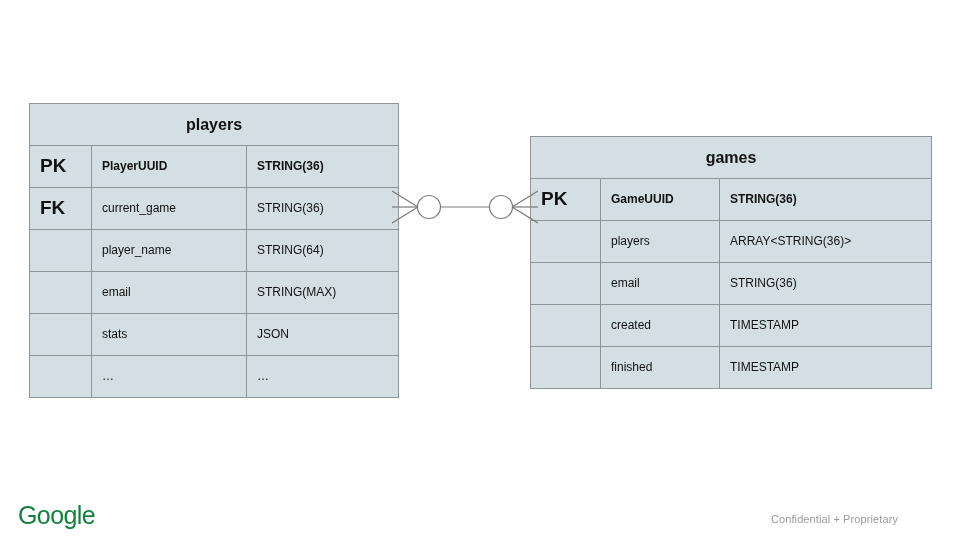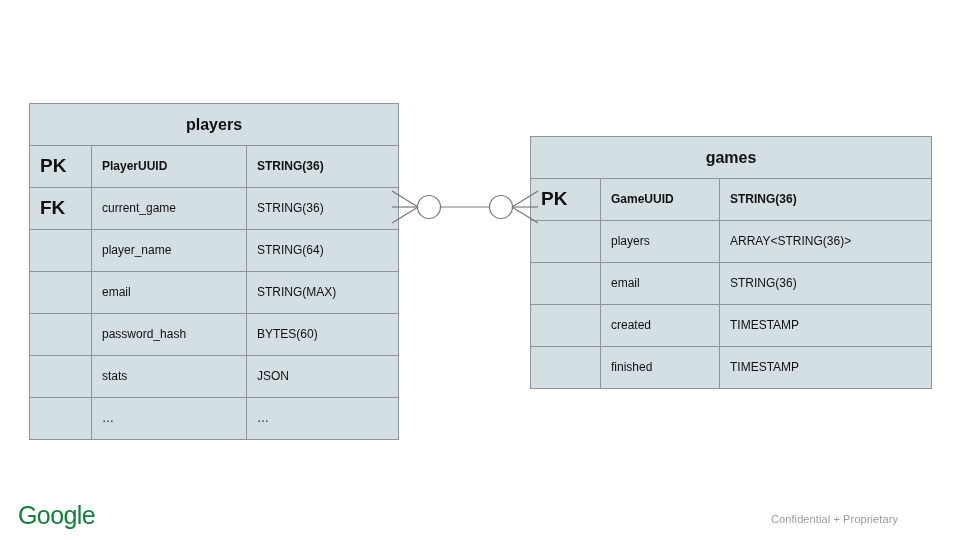--- a/index.html
+++ b/index.html
@@ -126,25 +126,20 @@
         <td>player_name</td>
         <td>STRING(64)</td>
       </tr>
       <tr>
         <td class="key"></td>
         <td>email</td>
         <td>STRING(MAX)</td>
       </tr>
       <tr>
         <td class="key"></td>
-        <td>password_hash</td>
-        <td>BYTES(60)</td>
-      </tr>
-      <tr>
-        <td class="key"></td>
         <td>stats</td>
         <td>JSON</td>
       </tr>
       <tr>
         <td class="key"></td>
         <td>…</td>
         <td>…</td>
       </tr>
     </tbody>
   </table>

